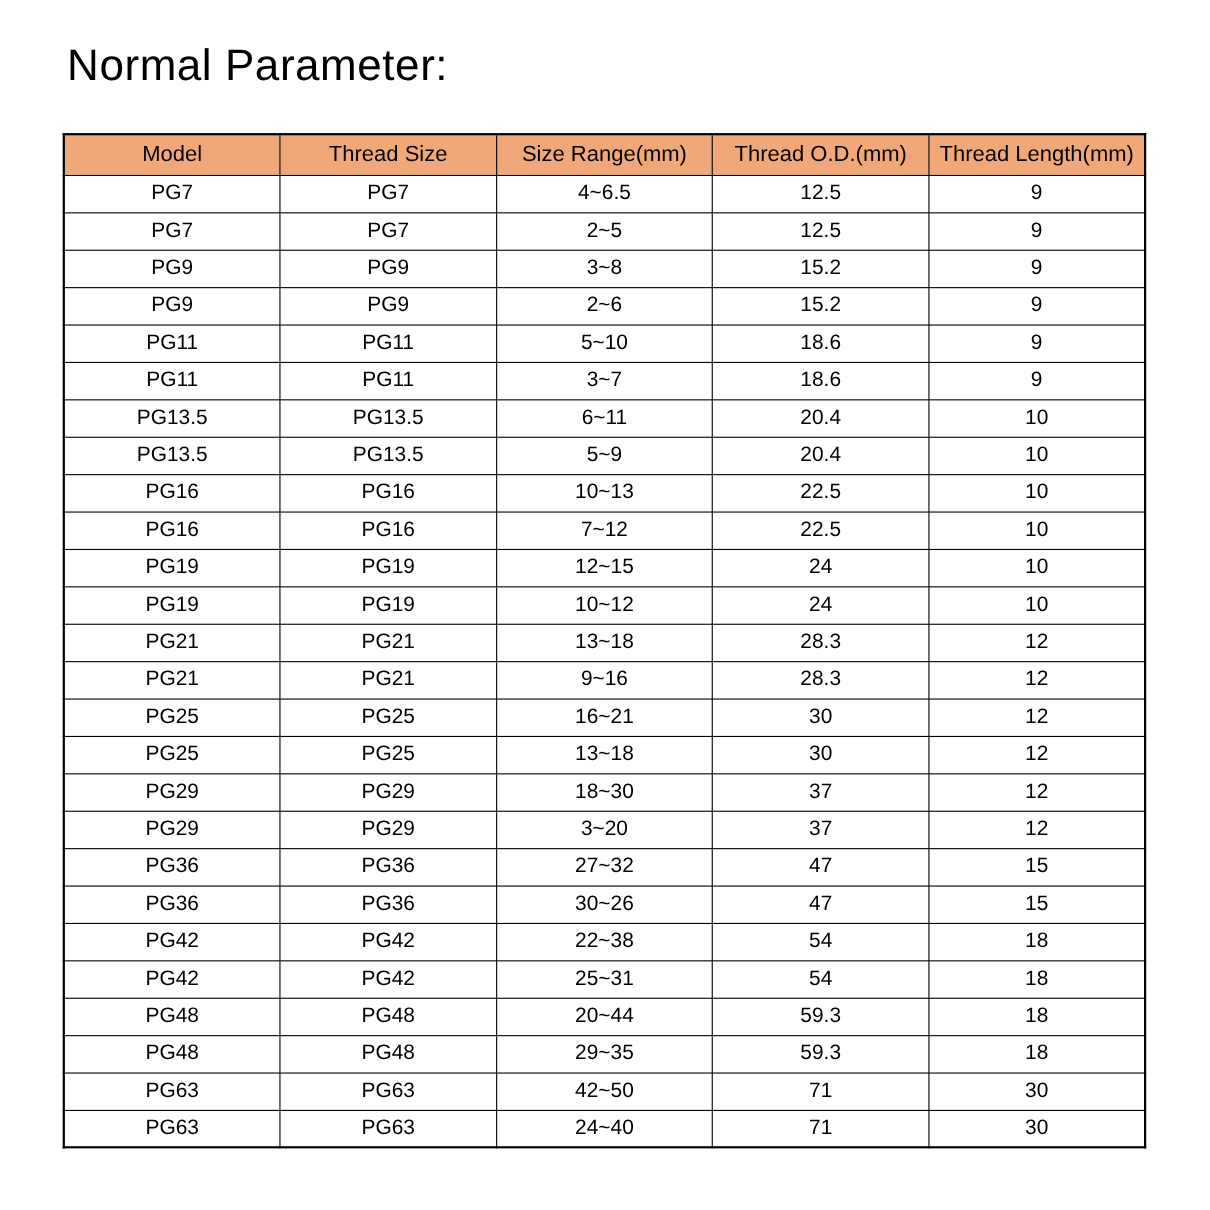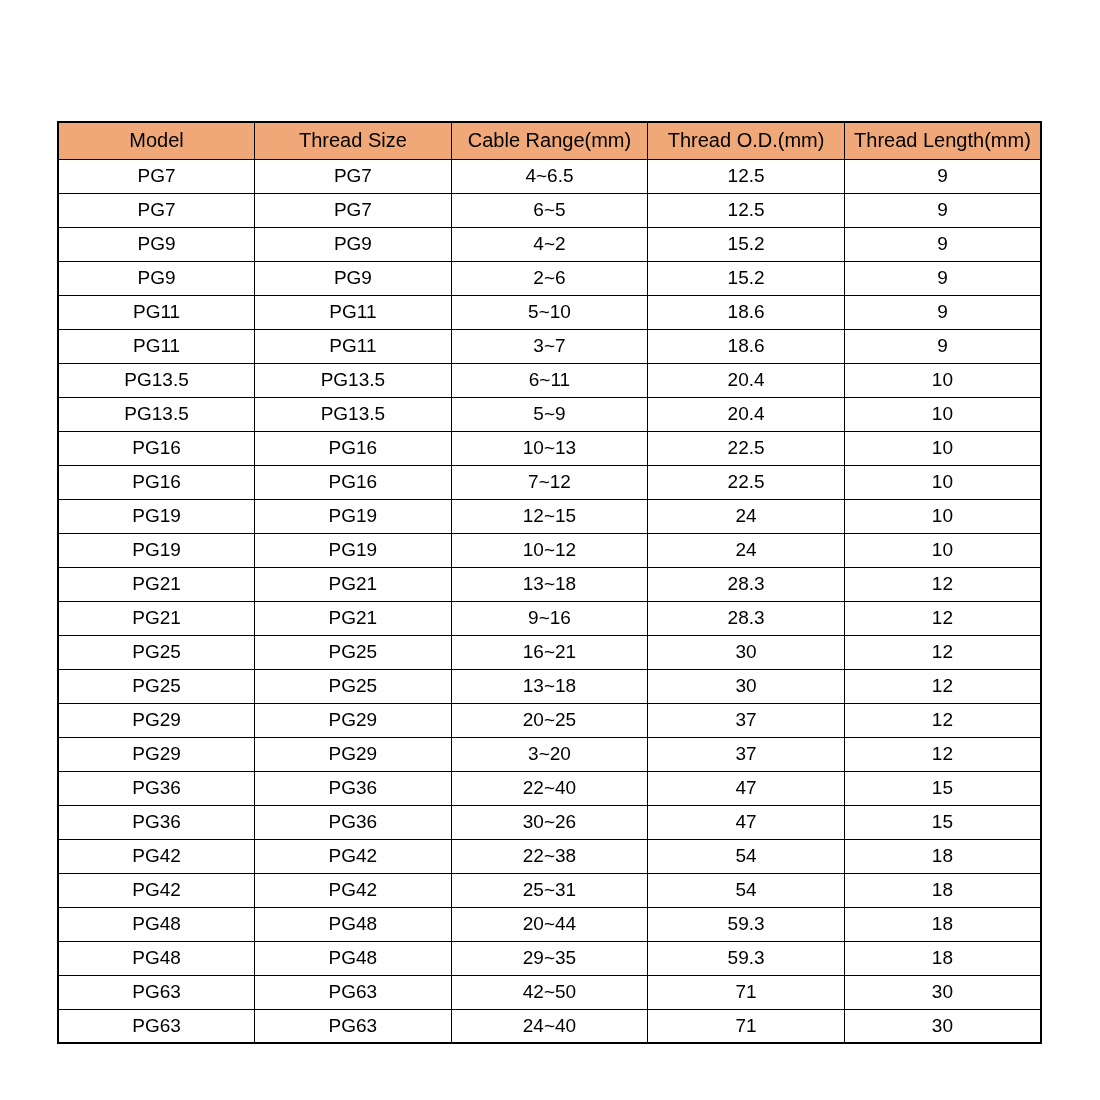--- a/index.html
+++ b/index.html
@@ -63,50 +63,51 @@
     vertical-align: middle;
     padding: 0;
     white-space: nowrap;
     background: #ffffff;
   }
 </style>
 </head>
 <body>
 
 <div class="page">
+  <div class="page-title">Normal Parameter:</div>
 
   <table class="param-table">
     <thead>
       <tr>
           <th>Model</th>
           <th>Thread Size</th>
-          <th>Cable Range(mm)</th>
+          <th>Size Range(mm)</th>
           <th>Thread O.D.(mm)</th>
           <th>Thread Length(mm)</th>
         </tr>
     </thead>
     <tbody>
         <tr>
           <td>PG7</td>
           <td>PG7</td>
           <td>4~6.5</td>
           <td>12.5</td>
           <td>9</td>
         </tr>
         <tr>
           <td>PG7</td>
           <td>PG7</td>
-          <td>6~5</td>
+          <td>2~5</td>
           <td>12.5</td>
           <td>9</td>
         </tr>
         <tr>
           <td>PG9</td>
           <td>PG9</td>
-          <td>4~2</td>
+          <td>3~8</td>
           <td>15.2</td>
           <td>9</td>
         </tr>
         <tr>
           <td>PG9</td>
           <td>PG9</td>
           <td>2~6</td>
           <td>15.2</td>
           <td>9</td>
         </tr>
@@ -190,35 +191,35 @@
         <tr>
           <td>PG25</td>
           <td>PG25</td>
           <td>13~18</td>
           <td>30</td>
           <td>12</td>
         </tr>
         <tr>
           <td>PG29</td>
           <td>PG29</td>
-          <td>20~25</td>
+          <td>18~30</td>
           <td>37</td>
           <td>12</td>
         </tr>
         <tr>
           <td>PG29</td>
           <td>PG29</td>
           <td>3~20</td>
           <td>37</td>
           <td>12</td>
         </tr>
         <tr>
           <td>PG36</td>
           <td>PG36</td>
-          <td>22~40</td>
+          <td>27~32</td>
           <td>47</td>
           <td>15</td>
         </tr>
         <tr>
           <td>PG36</td>
           <td>PG36</td>
           <td>30~26</td>
           <td>47</td>
           <td>15</td>
         </tr>

